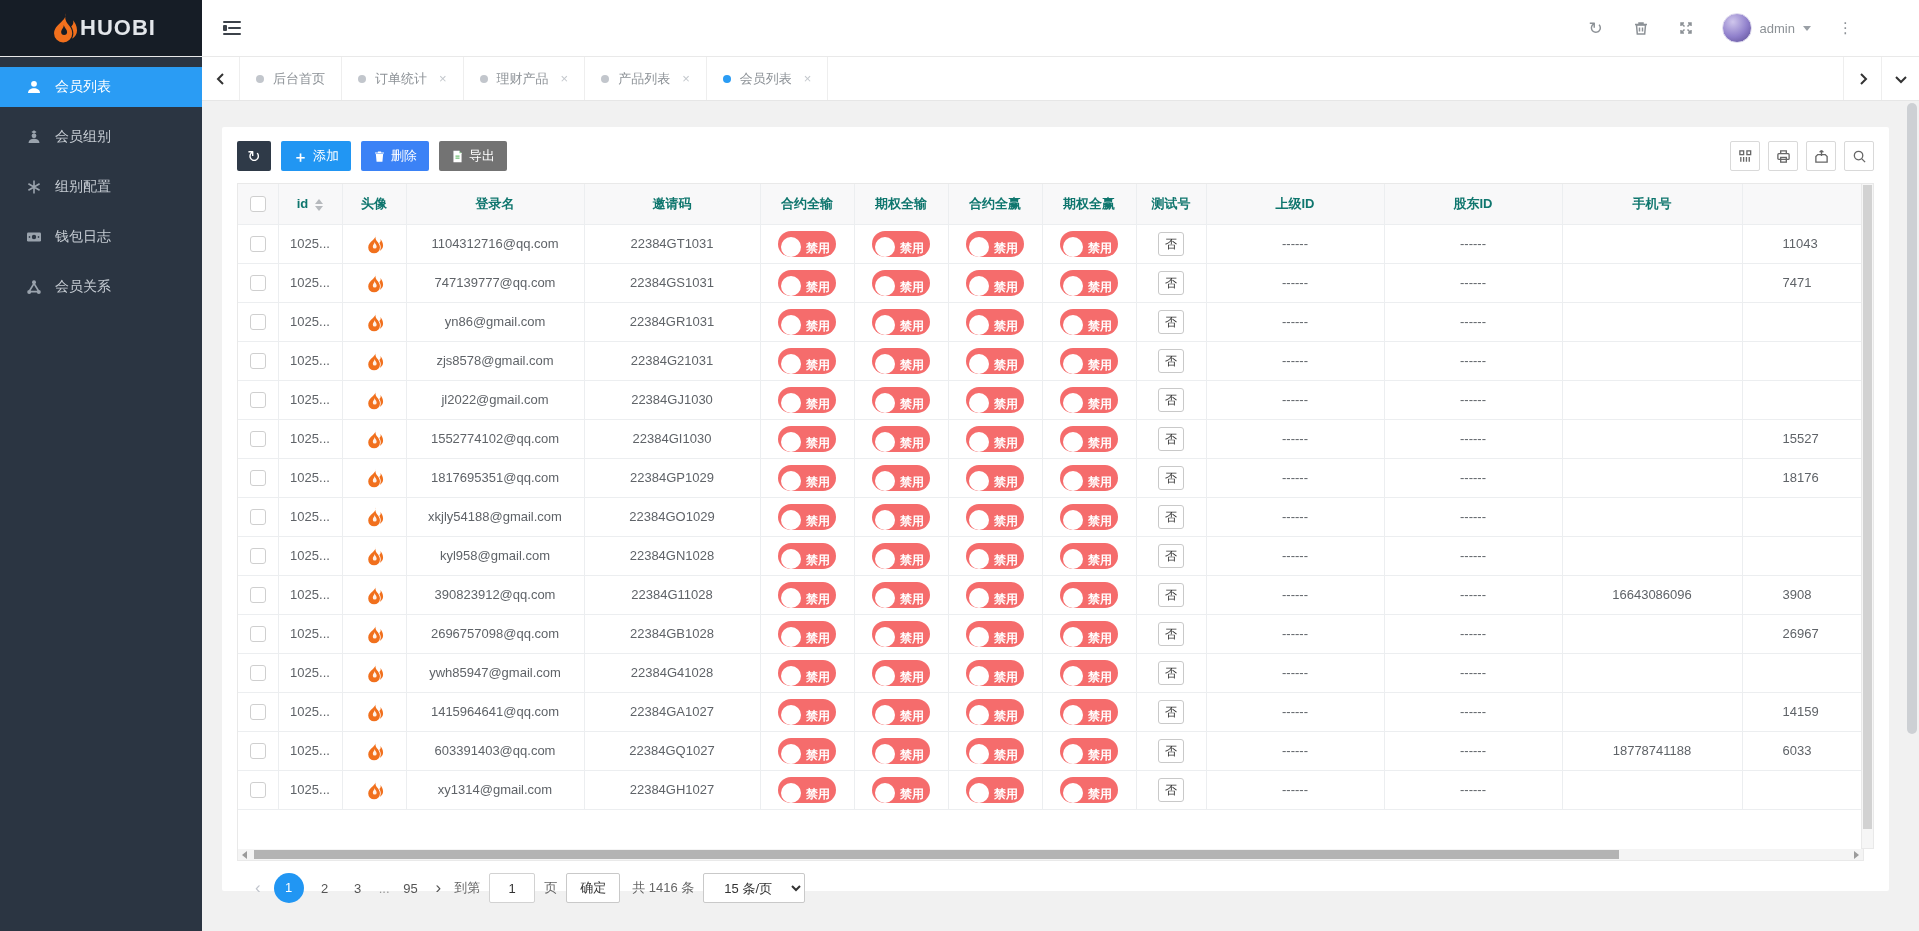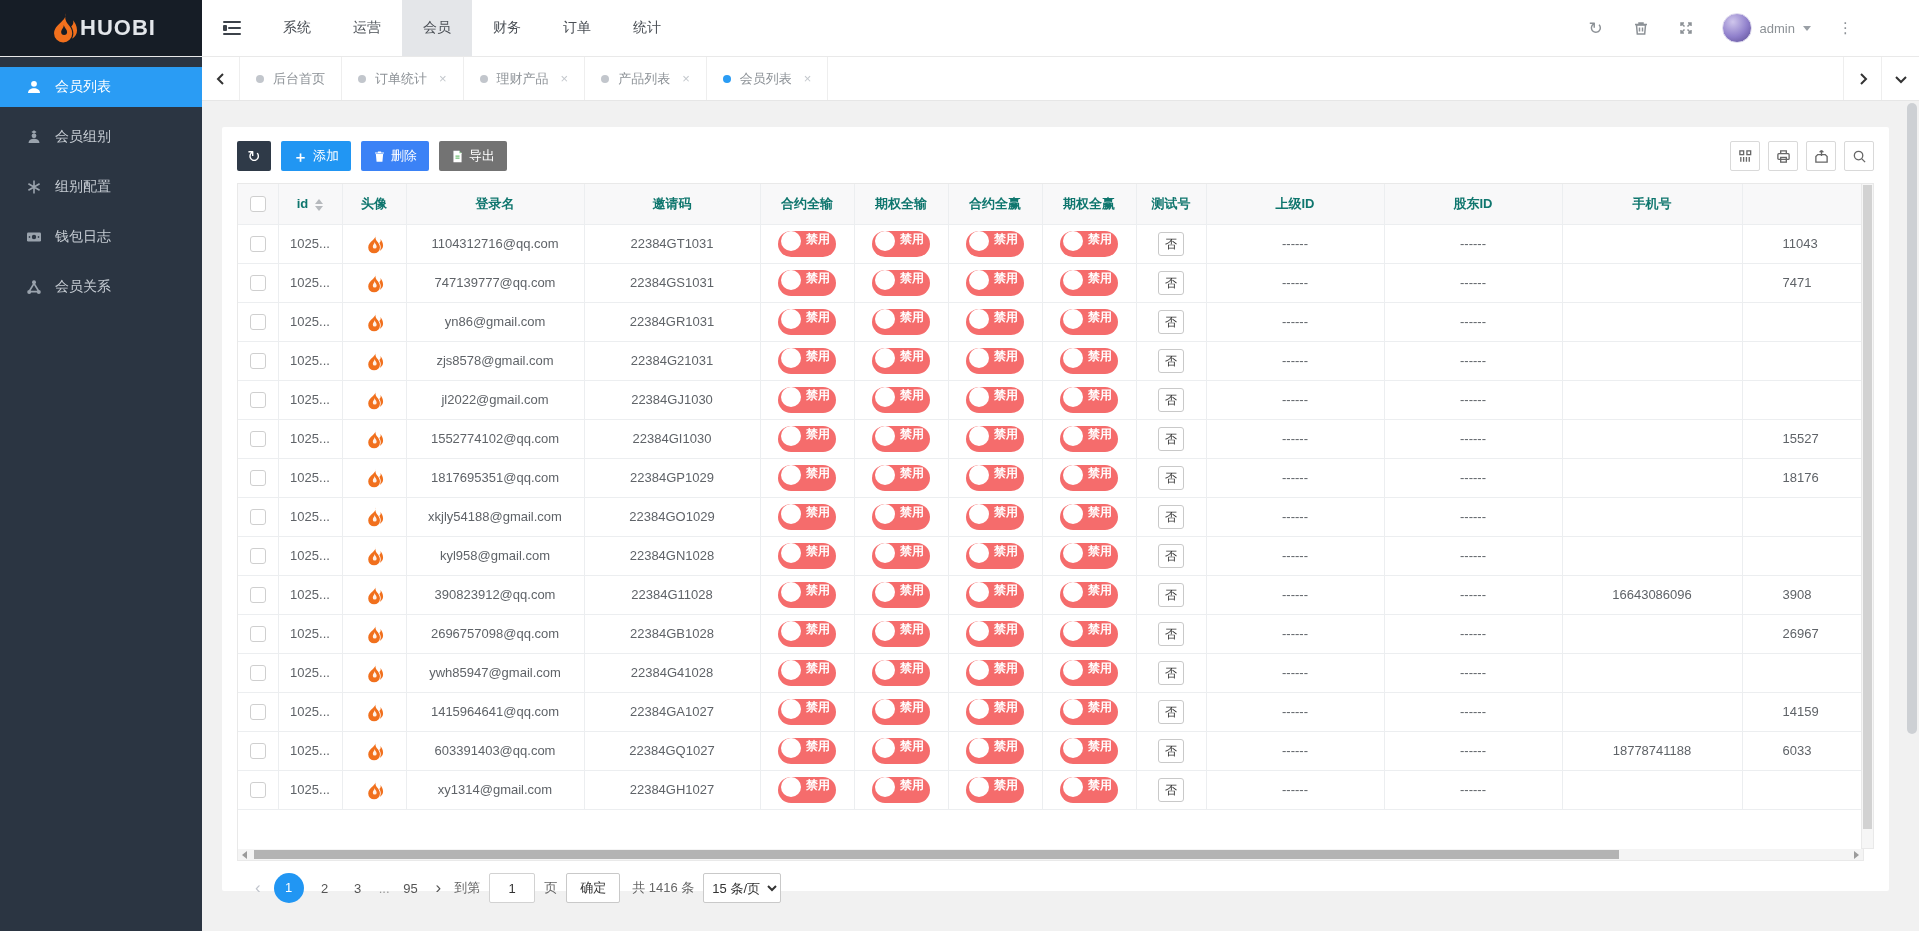--- a/index.html
+++ b/index.html
@@ -74,21 +74,21 @@
   table { border-collapse:collapse; table-layout:fixed; width:1627px; }
   th, td { border-right:1px solid #eceef0; border-bottom:1px solid #eceef0; text-align:center; font-size:13px; color:#5f6368; height:39px; padding:0 4px; overflow:hidden; white-space:nowrap; }
   th { background:#f8f8f9; height:40px; color:#0f766e; font-weight:700; }
   th:last-child, td:last-child { border-right:none; }
   .sort { display:inline-flex; flex-direction:column; margin-left:7px; vertical-align:middle; gap:2px; }
   .sort i { width:0; height:0; border-left:4px solid transparent; border-right:4px solid transparent; display:block; }
   .sort .up { border-bottom:5px solid #b6b9bd; }
   .sort .dn { border-top:5px solid #b6b9bd; }
   .cb { display:inline-block; width:16px; height:16px; border:1px solid #cfcfcf; border-radius:3px; background:#fff; vertical-align:middle; cursor:pointer; }
   .flame { width:22px; height:22px; vertical-align:middle; }
-  .pill { display:inline-flex; align-items:flex-start; width:58px; height:26px; border-radius:13px; background:#f56c6c; vertical-align:middle; cursor:pointer; }
+  .pill { display:inline-flex; align-items:flex-end; width:58px; height:26px; border-radius:13px; background:#f56c6c; vertical-align:middle; cursor:pointer; }
   .pill .knob { width:20px; height:20px; border-radius:50%; background:#fff; margin-left:3px; flex:none; }
   .pill b { font-size:12px; font-weight:700; color:#fff; margin-left:5px; }
   .mini-btn { display:inline-block; min-width:26px; height:24px; line-height:22px; padding:0 4px; border:1px solid #c9c9c9; border-radius:3px; background:#fff; font-size:12px; color:#333; cursor:pointer; }
   td.c-clip { text-align:left; padding-left:40px;margin-left:14px; }
 
   
   .v-scroll { width:12px; height:666px; background:#f6f6f6; border:1px solid #e9e9e9; border-left:none; position:relative; }
   .v-scroll .thumb { position:absolute; left:1px; right:1px; top:1px; height:97%; background:#d2d2d2; }
 
   
@@ -101,21 +101,21 @@
 
   
   .pager { display:flex; align-items:center; margin-top:12px; margin-left:14px; gap:9px; font-size:13px; color:#666; }
   .pg-prev { color:#c0c4cc; font-size:17px; padding:0 4px; cursor:default; }
   .pg-next { color:#555; font-size:17px; padding:0 4px; cursor:pointer; }
   .pg-num { min-width:24px; text-align:center; cursor:pointer; color:#555; }
   .pg-num.active { width:30px; height:30px; line-height:30px; border-radius:50%; background:#2196f3; color:#fff; cursor:default; }
   .pg-dots { color:#999; }
   .goto-input { width:46px; height:30px; border:1px solid #d2d2d2; border-radius:2px; text-align:center; font-size:13px; color:#333; font-family:inherit; }
   .confirm-btn { height:30px; padding:0 13px; background:#fff; border:1px solid #c9c9c9; border-radius:2px; font-size:13px; color:#333; cursor:pointer; font-family:inherit; }
-  .per-page { height:30px; border:1px solid #c9c9c9; border-radius:2px; font-size:13px; color:#333; padding:0 4px; background:#fff; font-family:inherit; }
+  .per-page { height:30px; border:1px solid #c9c9c9; border-radius:2px; font-size:13px; color:#333; padding:0 16px; background:#fff; font-family:inherit; }
   .pg-total { margin-left:3px; }
 </style>
 </head>
 <body>
 
 <div class="header">
   <div class="logo-block">
     <svg class="logo-svg" viewBox="0 0 24 24">
       <path d="M13.6 1.6c.5 3.2-1.2 4.5-3 6.3C8 10.3 5.7 12.4 5.7 15.8a6.4 6.4 0 0 0 12.8 0c0-2.9-1.4-4.8-3.5-7.2-1.3-1.6-1.7-4-1.4-7z" fill="#f1701d"></path>
       <path d="M19 6.5c.8 2.2-.2 3.4-1.2 4.4.9 1.4 1.5 2.9 1.5 4.9 0 1.4-.4 2.6-1 3.7 2.3-1.2 3.6-3.3 3.6-5.8 0-3.4-1.6-5.7-2.9-7.2z" fill="#f1701d"></path>
@@ -123,28 +123,20 @@
     </svg>
     <span class="logo-text">HUOBI</span>
   </div>
   <div class="hamburger">
     <div class="ham-i">
         <span class="tri"></span>
         <span class="b1"></span>
         <span class="b2"></span>
         <span class="b3"></span>
       </div>
-  </div>
-  <div class="nav">
-    <div class="nav-item">系统</div>
-    <div class="nav-item">运营</div>
-    <div class="nav-item active">会员</div>
-    <div class="nav-item">财务</div>
-    <div class="nav-item">订单</div>
-    <div class="nav-item">统计</div>
   </div>
   <div class="header-right">
     <span class="hicon refresh-glyph">↻</span>
     <span class="hicon">
       <svg viewBox="0 0 16 16">
           <path d="M3.5 5h9l-.8 9h-7.4z"></path>
           <path d="M2 4.5h12M6 4.5V3h4v1.5M6.5 7.5v4M9.5 7.5v4"></path>
         </svg>
     </span>
     <span class="hicon">

